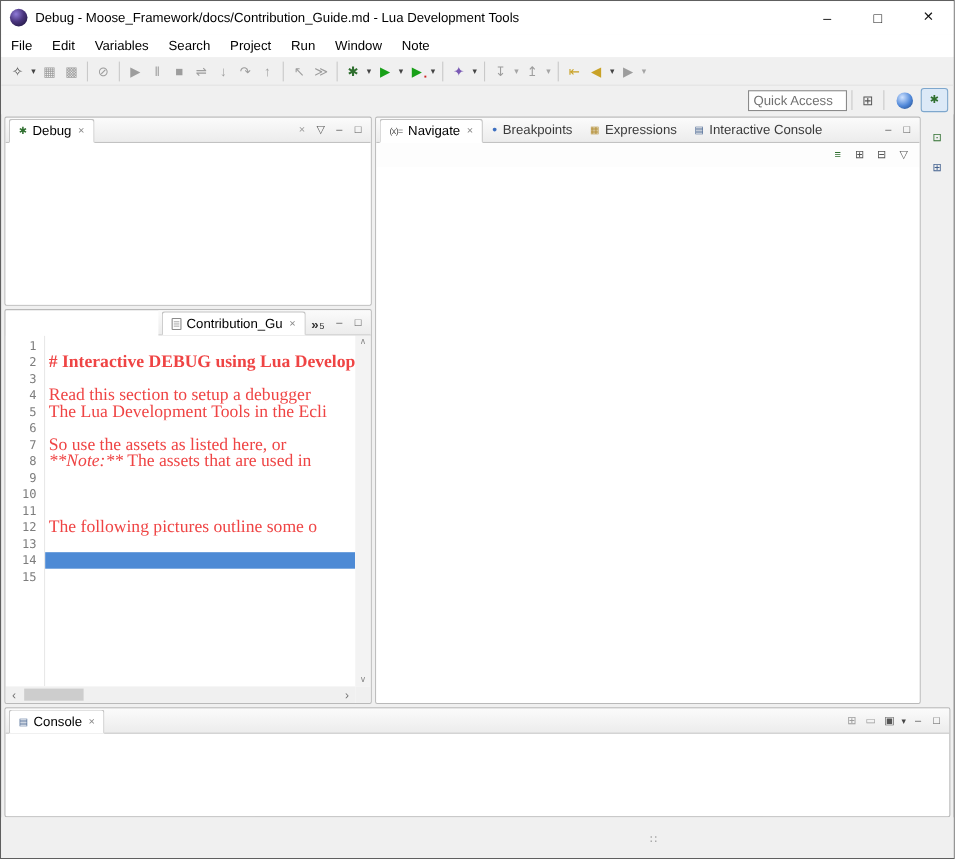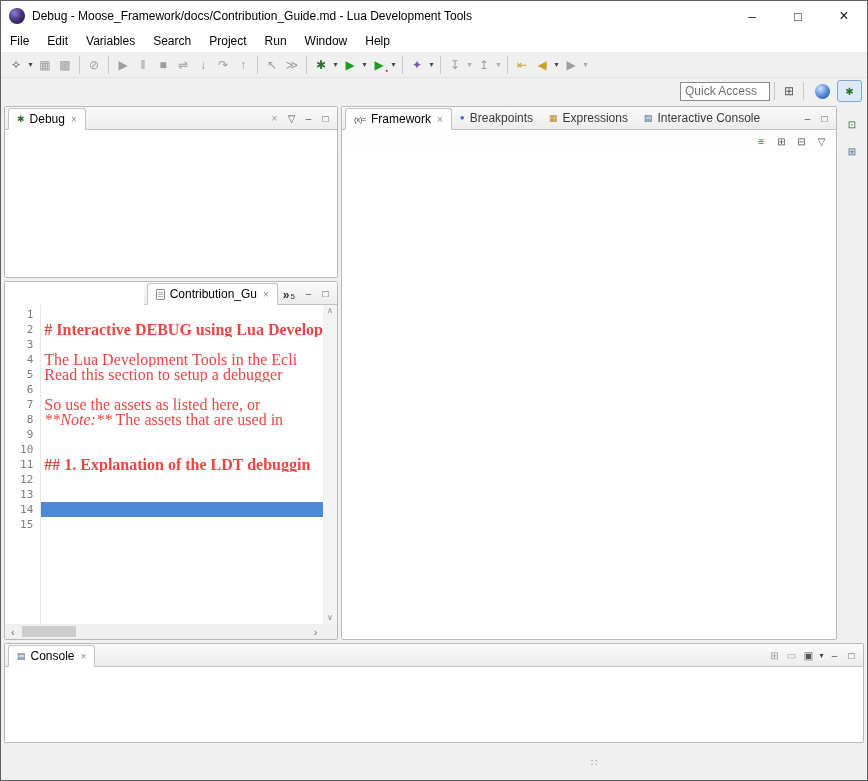--- a/index.html
+++ b/index.html
@@ -117,21 +117,21 @@
   </div>
 
   <div class="menubar">
     <span class="menu-item">File</span>
     <span class="menu-item">Edit</span>
     <span class="menu-item">Variables</span>
     <span class="menu-item">Search</span>
     <span class="menu-item">Project</span>
     <span class="menu-item">Run</span>
     <span class="menu-item">Window</span>
-    <span class="menu-item">Help</span>
+    <span class="menu-item">Note</span>
   </div>
 
   <div class="toolbar">
     <span class="tb-group">
       <span class="icon-btn">✧</span>
       <span class="dd">▾</span>
     </span>
     <span class="icon-btn dim">▦</span>
     <span class="icon-btn dim">▩</span>
     <span class="tb-sep"></span>
@@ -257,29 +257,29 @@
               <div class="ln">11</div>
               <div class="ln">12</div>
               <div class="ln">13</div>
               <div class="ln">14</div>
               <div class="ln">15</div>
             </div>
             <div class="code">
               <div class="code-line"></div>
               <div class="code-line h"># Interactive DEBUG using Lua Develop</div>
               <div class="code-line"></div>
+              <div class="code-line">Read this section to setup a debugger</div>
               <div class="code-line">The Lua Development Tools in the Ecli</div>
-              <div class="code-line">Read this section to setup a debugger</div>
               <div class="code-line"></div>
               <div class="code-line">So use the assets as listed here, or</div>
               <div class="code-line"><span class="note">**Note:**</span><span> The assets that are used in</span></div>
               <div class="code-line"></div>
               <div class="code-line"></div>
-              <div class="code-line h">## 1. Explanation of the LDT debuggin</div>
-              <div class="code-line"></div>
+              <div class="code-line"></div>
+              <div class="code-line">The following pictures outline some o</div>
               <div class="code-line"></div>
               <div class="code-line selline"></div>
             </div>
           </div>
           <div class="vscroll">
             <span class="scr-arrow">∧</span>
             <span class="scr-arrow">∨</span>
           </div>
           <div class="hscroll">
             <span class="hs-btn">‹</span>
@@ -290,21 +290,21 @@
           </div>
           <div class="scr-corner"></div>
         </div>
       </div>
     </div>
 
     <div class="panel right-col vars-panel">
       <div class="tabbar">
         <div class="tab sel">
           <span class="vars-ic">(x)=</span>
-          <span>Framework</span>
+          <span>Navigate</span>
           <span class="tab-close">×</span>
         </div>
         <div class="tab">
           <span class="tab-ic" style="color:#3d6fc0;font-size:8px;">●</span>
           <span>Breakpoints</span>
         </div>
         <div class="tab">
           <span class="tab-ic" style="color:#b08828;">▦</span>
           <span>Expressions</span>
         </div>

